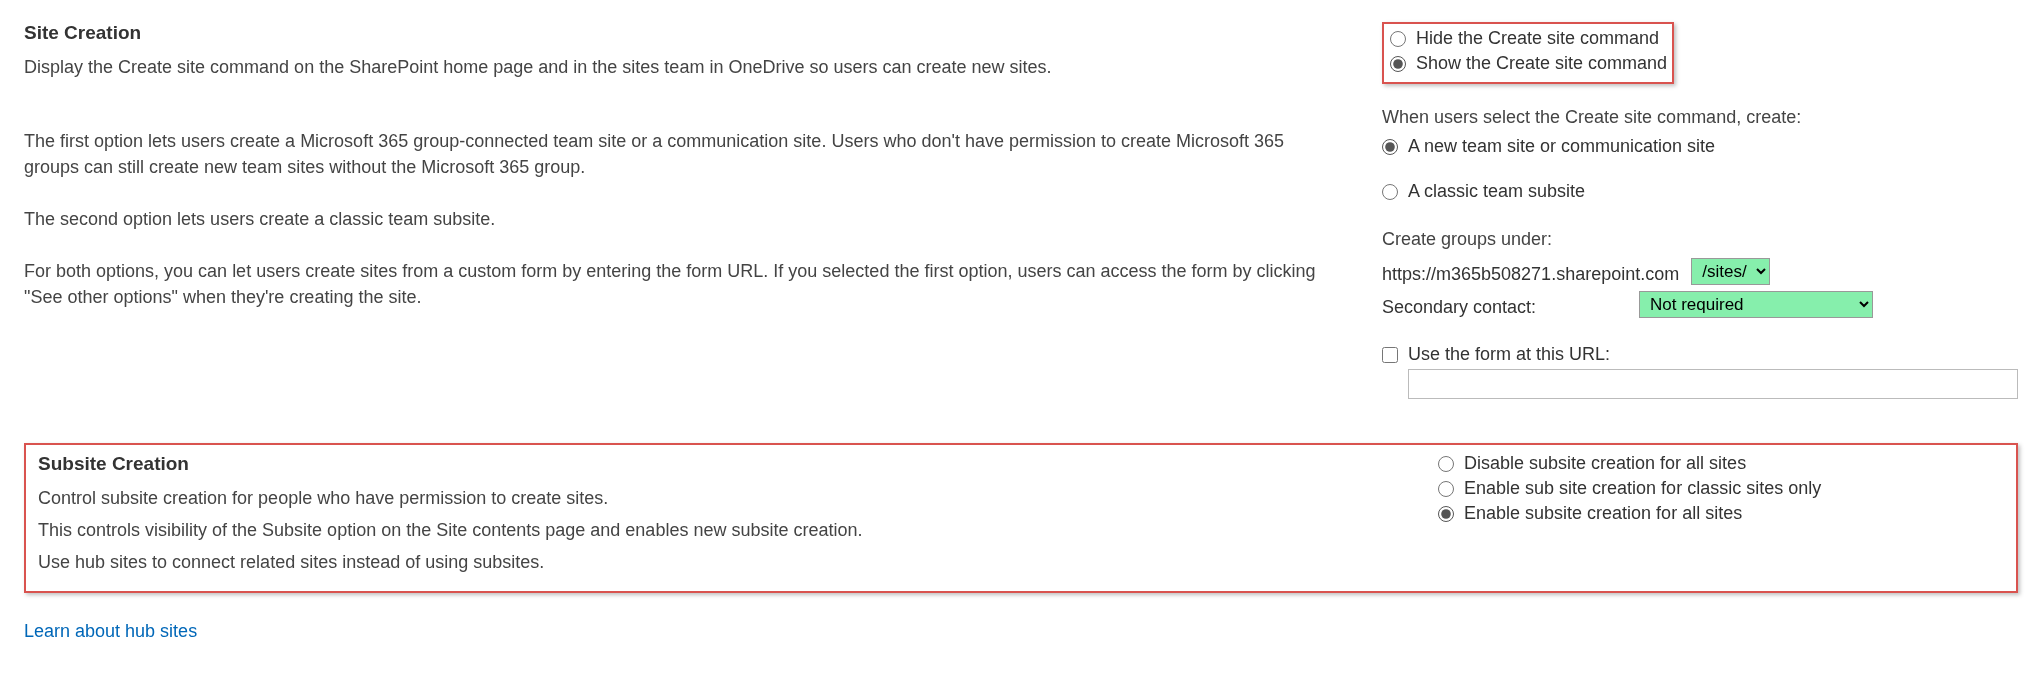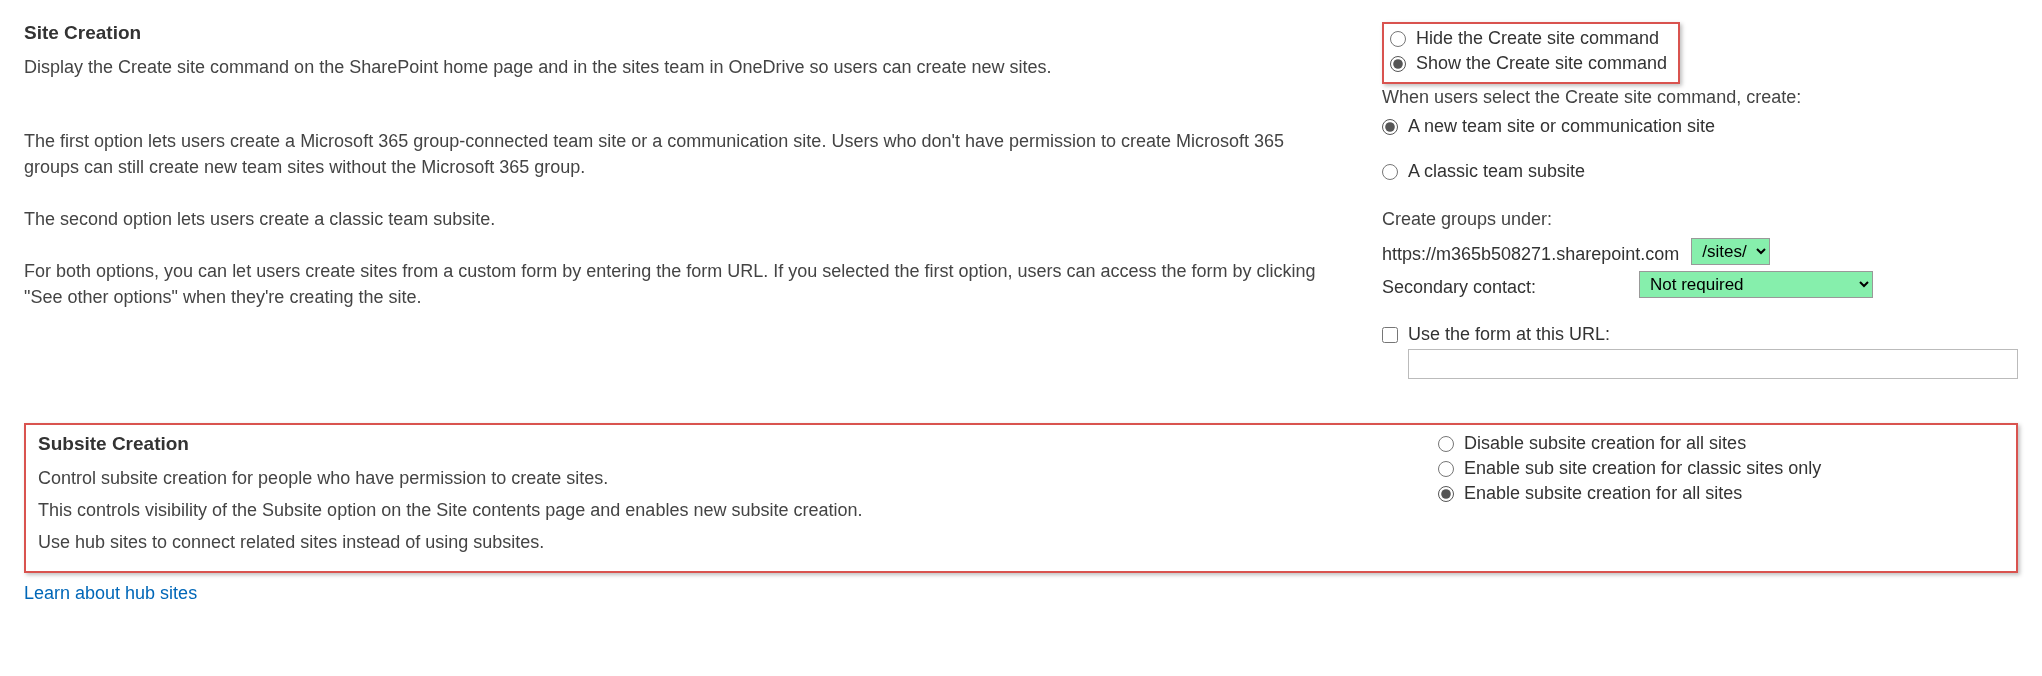--- a/index.html
+++ b/index.html
@@ -54,22 +54,23 @@
     label {
       color: #333;
       font-size: 18px;
       cursor: pointer;
     }
     .highlight-box {
       border: 2.5px solid #d9534f;
       box-shadow: 2px 2px 4px rgba(0,0,0,0.25);
     }
     .highlight-box-1 {
-      padding: 4px 11px 4px 6px;
+      padding: 4px 5px 4px 6px;
       display: inline-block;
+      margin-bottom: 20px;
     }
     .kv-row {
       display: flex;
       align-items: flex-end;
       gap: 12px;
       margin-bottom: 6px;
     }
     .kv-label {
       white-space: nowrap;
     }
@@ -187,15 +188,15 @@
         <label for="sub-classic">Enable sub site creation for classic sites only</label>
       </div>
       <div class="radio-row">
         <input type="radio" name="subsite" id="sub-enable" checked="" style="">
         <label for="sub-enable">Enable subsite creation for all sites</label>
       </div>
     </div>
   </div>
 </div>
 
-<div style="margin-top:10px;">
+<div style="margin-top:28px;">
   <a href="#" class="link">Learn about hub sites</a>
 </div>
 
 </body></html>

